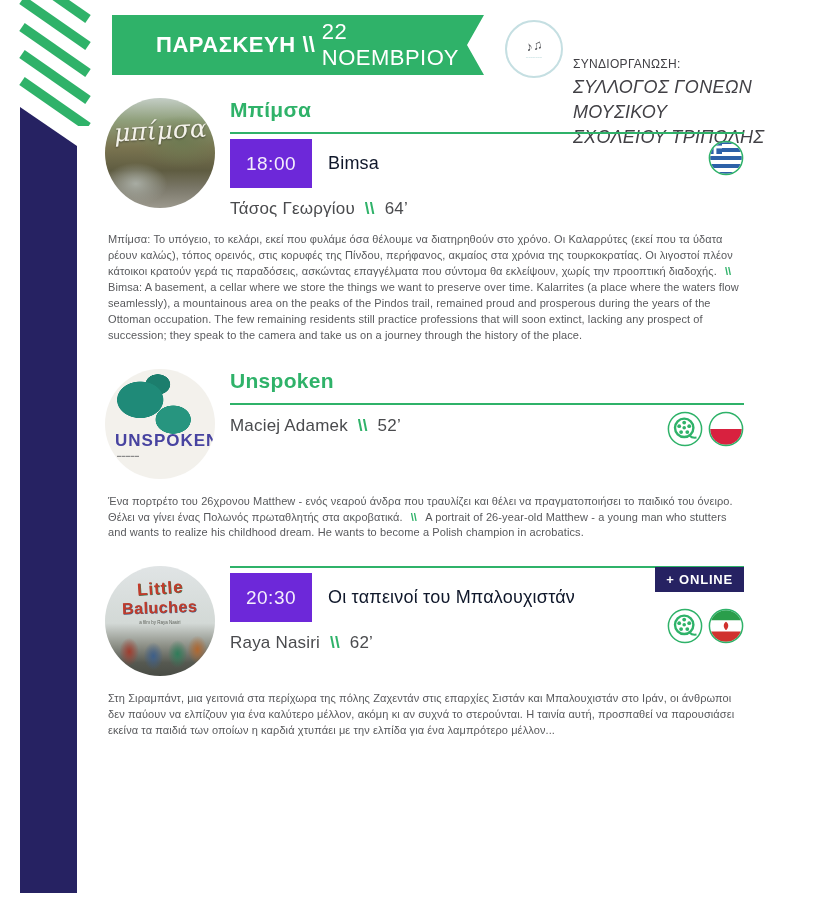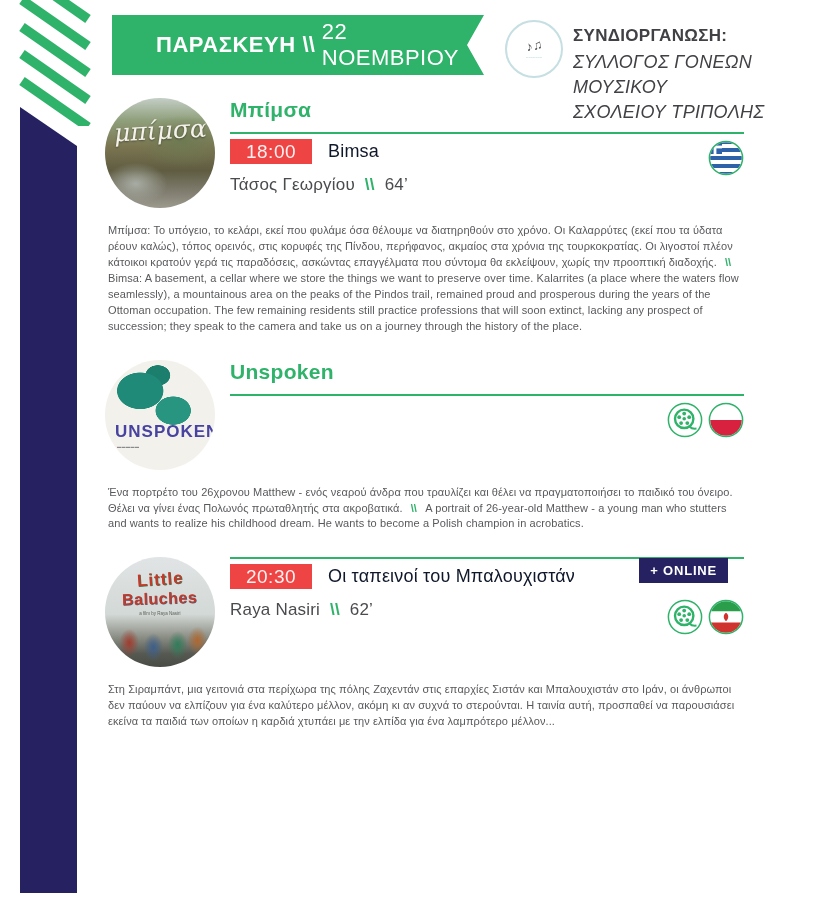--- a/index.html
+++ b/index.html
@@ -20,38 +20,38 @@
   .banner .bsep { color:#fff; font-weight:bold; font-size:22px; margin:0 7px; }
   .banner .date { color:#fff; font-weight:300; font-size:22px; letter-spacing:0.5px; }
 
   .logo { position:absolute; left:505px; top:20px; width:58px; height:58px; border-radius:50%;
           border:2px solid #c5dfe2; background:#fff; display:flex; flex-direction:column;
           align-items:center; justify-content:center; }
   .logo .notes { font-size:13px; color:#56575b; transform:rotate(-12deg); line-height:1; }
   .logo .ltxt { font-size:4px; color:#7fb6bc; margin-top:3px; white-space:nowrap; }
 
   .coorg { position:absolute; left:573px; top:26px; width:230px; color:#414045; }
-  .coorg .lbl { font-weight:bold; font-size:17px; letter-spacing:0.3px; margin-bottom:4px; }
+  .coorg .lbl { font-weight:normal; font-size:12px; letter-spacing:0.3px; margin-bottom:4px;margin-top:31px; }
   .coorg .ln { font-size:18px; letter-spacing:0.3px; line-height:1.4;font-style:italic; }
 
   
   .content { position:absolute; left:108px; top:98px; width:636px; }
   .film { position:relative; margin-bottom:25px; }
   .film-head { position:relative; margin-left:122px; min-height:112px; }
   .film-title { color:#2fb269; font-weight:bold; font-size:21px; letter-spacing:0.3px; }
   .rule { height:2px; background:#2fb269; margin-top:10px; }
   .time-row { display:flex; align-items:center; margin-top:5px; }
-  .time-box { width:82px; height:25px; background:#ef4444; color:rgba(255,255,255,0.92);
+  .time-box { width:82px; height:49px; background:#6d28d9; color:rgba(255,255,255,0.92);
               font-size:19px; font-weight:300; display:flex; align-items:center; justify-content:center;
               letter-spacing:0.5px; flex:0 0 auto; }
   .alt-title { font-size:18px; color:#0f172a; margin-left:16px; letter-spacing:0.2px; }
   .director-row { margin-top:11px; font-size:17px; color:#4a4b4e; letter-spacing:0.2px; }
   .gsep { color:#2fb269; font-weight:bold; margin:0 5px; }
   .icons { position:absolute; right:0; top:42px; display:flex; gap:5px; }
-  .badge { position:absolute; right:16px; top:1px; background:#262262; color:#fff; font-weight:bold;
+  .badge { position:absolute; right:0; top:1px; background:#262262; color:#fff; font-weight:bold;
            font-size:13px; letter-spacing:0.8px; padding:5px 11px; }
   .desc { margin-top:13px; font-size:11px; line-height:1.45; color:#58595c; letter-spacing:0.1px; }
 
   
   .poster { position:absolute; left:-3px; top:0; width:110px; height:110px; border-radius:50%;
             overflow:hidden; display:flex; flex-direction:column; align-items:center; }
   .poster-bimsa { background:
       radial-gradient(45px 30px at 28% 78%, #a8aca3 0%, rgba(168,172,163,0) 70%),
       radial-gradient(60px 35px at 70% 40%, #6e7a52 0%, rgba(110,122,82,0) 75%),
       linear-gradient(180deg,#c4cec6 0%, #90a07c 20%, #7a7450 45%, #5f5c41 66%, #7e7b6d 84%, #9c998e 100%); }
@@ -160,20 +160,25 @@
     </div>
 
     <div class="film">
       <div class="poster poster-unspoken">
         <span class="ptxt">UNSPOKEN</span>
         <span class="pcredit">▬▬▬▬▬</span>
       </div>
       <div class="film-head">
         <div class="film-title">Unspoken</div>
         <div class="rule"></div>
+        <div class="director-row">
+          <span>Maciej Adamek</span>
+          <span class="gsep">\\</span>
+          <span>52’</span>
+        </div>
         <div class="icons">
           <svg class="reel-icon" viewBox="0 0 36 36">
             <circle cx="18" cy="18" r="16.6" fill="#fff" stroke="#2fb269" stroke-width="1.5"></circle>
             <circle cx="17.2" cy="16.8" r="9.2" fill="none" stroke="#2fb269" stroke-width="2.4"></circle>
             <circle cx="17.2" cy="16.8" r="1.8" fill="#2fb269"></circle>
             <circle cx="17.2" cy="11.6" r="1.9" fill="#2fb269"></circle>
             <circle cx="12.2" cy="15.2" r="1.9" fill="#2fb269"></circle>
             <circle cx="14.1" cy="21.1" r="1.9" fill="#2fb269"></circle>
             <circle cx="20.3" cy="21.1" r="1.9" fill="#2fb269"></circle>
             <circle cx="22.2" cy="15.2" r="1.9" fill="#2fb269"></circle>

